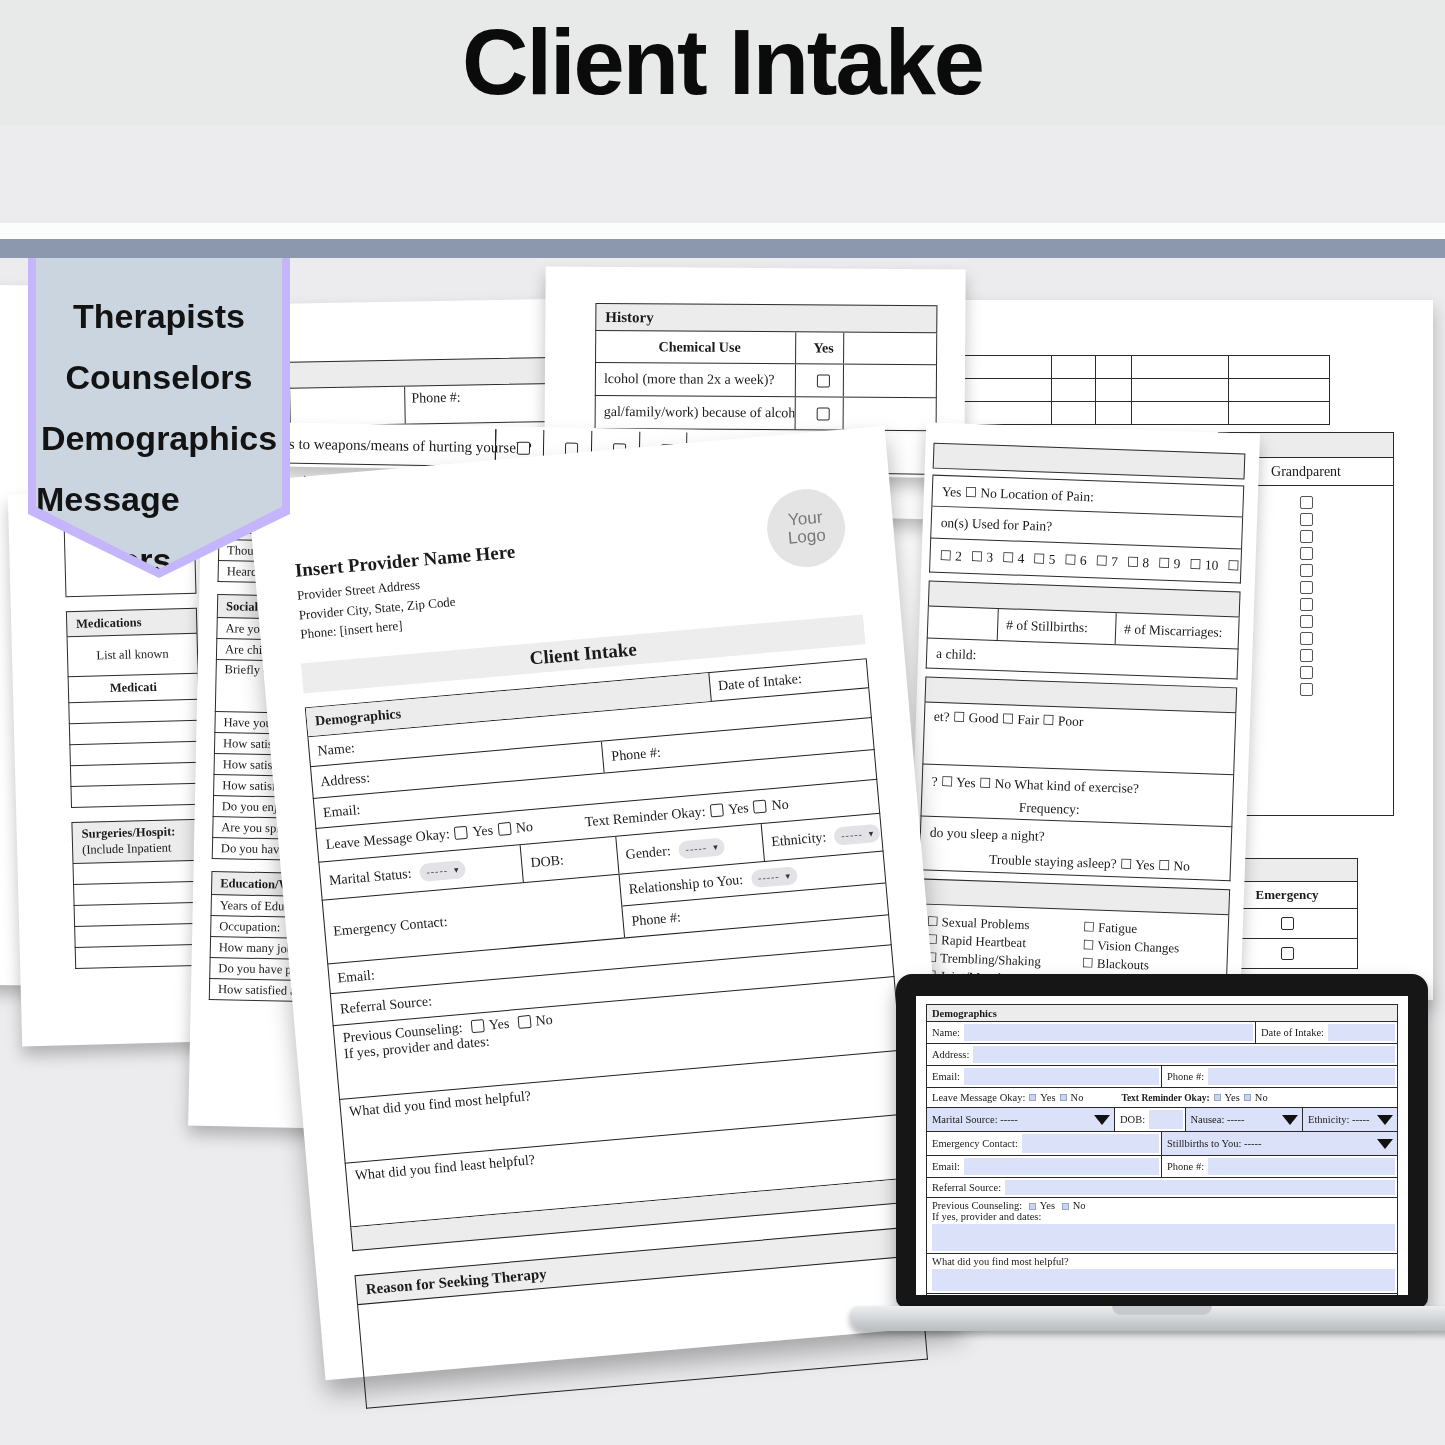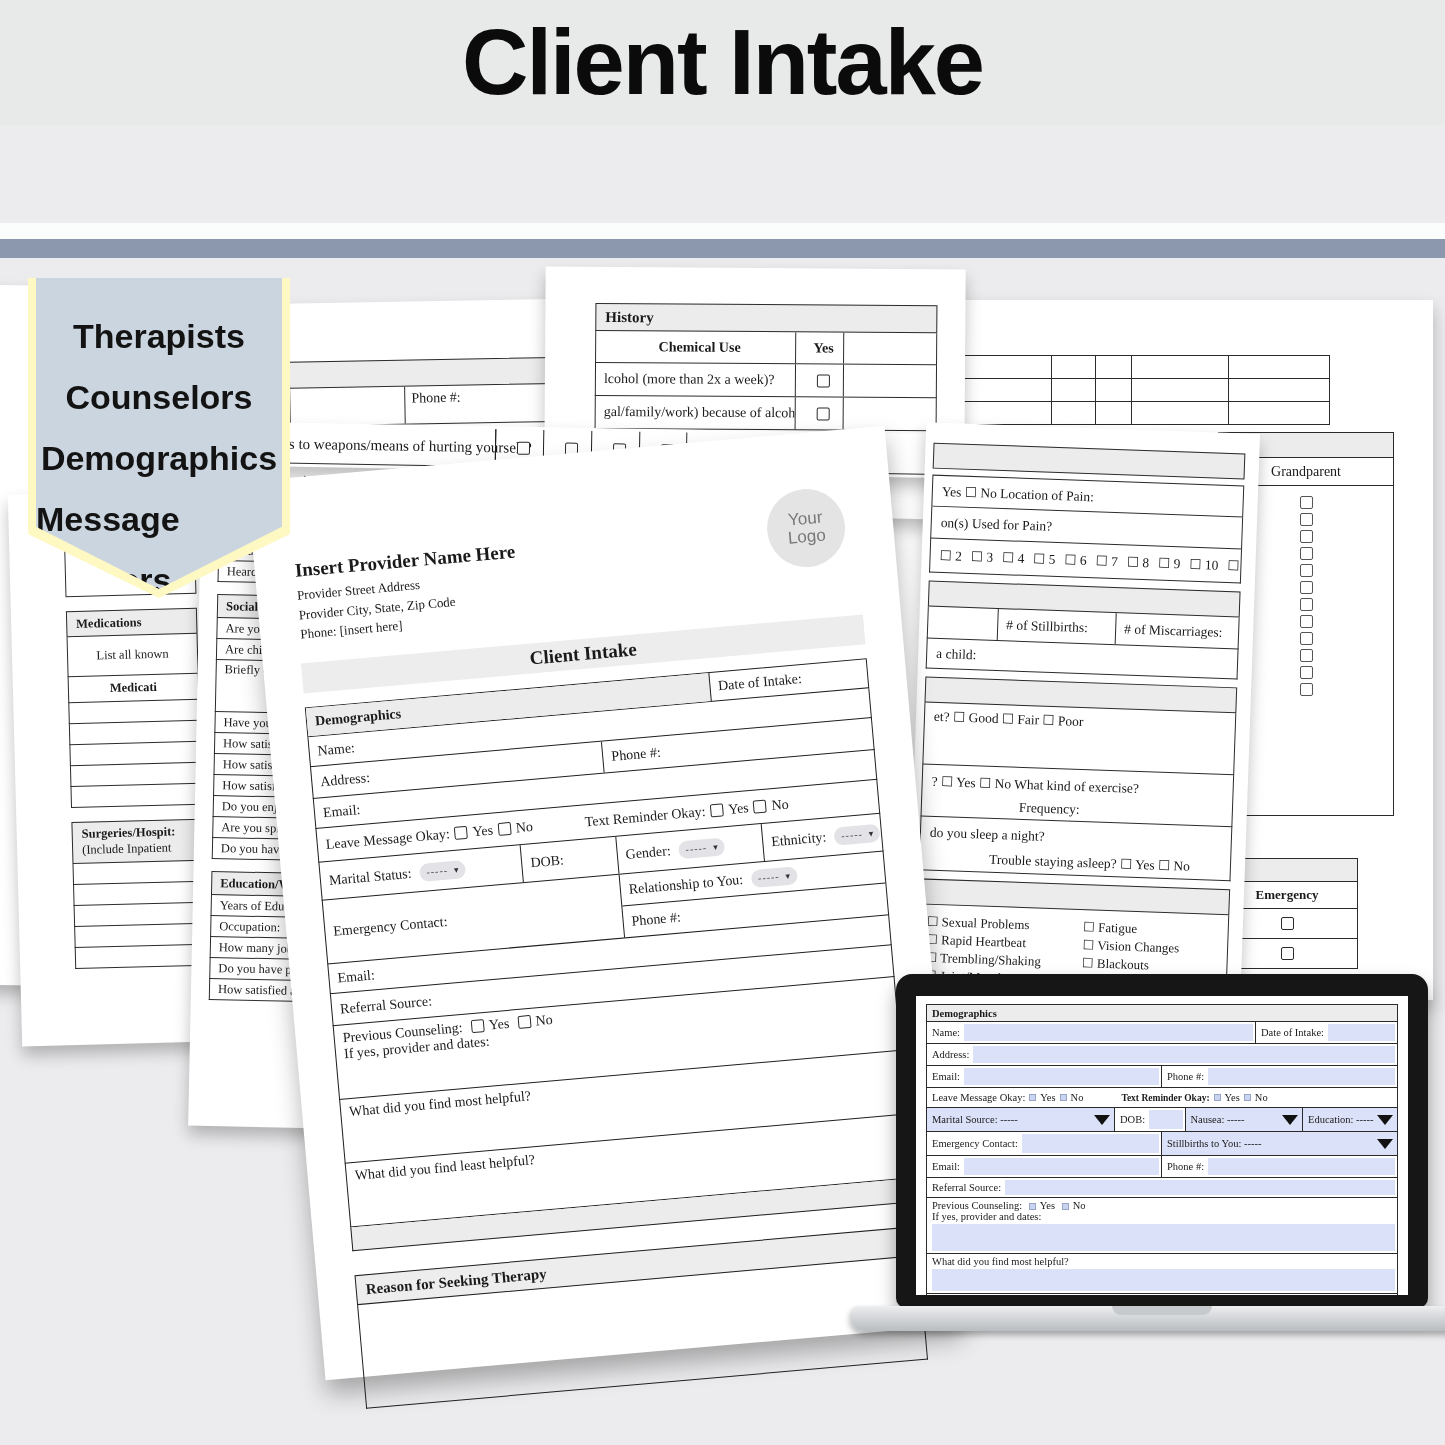--- a/index.html
+++ b/index.html
@@ -12,22 +12,22 @@
   .band-top{left:0;top:0;width:1445px;height:125px;background:#e8e9e9;display:flex;align-items:center;justify-content:center;}
   .h1{font-family:"Liberation Sans",sans-serif;font-weight:bold;font-size:92px;letter-spacing:-2px;color:#0b0b0b;}
   .banner1{left:0;top:125px;width:1445px;height:98px;background:#8b98ae;display:flex;align-items:center;justify-content:center;}
   .h2{font-family:"Liberation Sans",sans-serif;font-weight:bold;font-size:60px;color:#fff;}
   .stripe{left:0;top:223px;width:1445px;height:16px;background:#fbfcfc;}
   .banner2{left:0;top:239px;width:1445px;height:19px;background:#8b98ae;}
   .banner-bottom{left:0;top:1347px;width:1445px;height:98px;background:#8494ab;display:flex;align-items:center;justify-content:center;z-index:50;}
   .h3{font-family:"Liberation Sans",sans-serif;font-weight:bold;font-size:56px;color:#fff;}
 
   
-  .ribbon-outer{left:28px;top:258px;width:262px;height:320px;background:#fef9c3;z-index:40;
-      clip-path:polygon(0 0,100% 0,100% 80%,50% 100%,0 80%);filter:drop-shadow(4px 6px 6px rgba(0,0,0,.28));margin-top:20px;}
+  .ribbon-outer{left:28px;top:258px;width:262px;height:320px;background:#c4b5fd;z-index:40;
+      clip-path:polygon(0 0,100% 0,100% 80%,50% 100%,0 80%);filter:drop-shadow(4px 6px 6px rgba(0,0,0,.28));}
   .ribbon-inner{position:absolute;left:8px;right:8px;top:0;bottom:9px;background:#cbd5df;
       clip-path:polygon(0 0,100% 0,100% 80%,50% 100%,0 80%);
       display:flex;flex-direction:column;align-items:center;padding-top:28px;}
   .ribbon-line{font-family:"Liberation Sans",sans-serif;font-weight:bold;font-size:34px;line-height:61px;color:#131313;}
 
   
   .page{position:absolute;background:#fff;box-shadow:0 9px 16px rgba(0,0,0,.25);}
   .r{position:relative;display:flex;align-items:center;border:1.3px solid #2b2b2b;border-top:none;padding-left:9px;}
   .rt{border-top:1.3px solid #2b2b2b;}
   .gband{background:#ececec;}
@@ -473,21 +473,21 @@
           </div>
           <div class="lpad" style="display:flex;align-items:center;width:15%;height:100%;border-right:1px solid #2a2a2a;">
             <span>DOB:</span>
               <span class="lfield"></span>
           </div>
           <div class="lav lpad" style="display:flex;align-items:center;width:25%;height:100%;border-right:1px solid #2a2a2a;">
             <span>Nausea: -----</span>
               <span class="tri"></span>
           </div>
           <div class="lav lpad" style="display:flex;align-items:center;flex:1;height:100%;">
-            <span>Education: -----</span>
+            <span>Ethnicity: -----</span>
               <span class="tri"></span>
           </div>
         </div>
         <div class="lr" style="height:24px;">
           <div class="lpad" style="display:flex;align-items:center;width:50%;height:100%;border-right:1px solid #2a2a2a;">
             <span>Emergency Contact:</span>
               <span class="lfield"></span>
           </div>
           <div class="lav lpad" style="display:flex;align-items:center;flex:1;height:100%;">
             <span>Stillbirths to You: -----</span>

